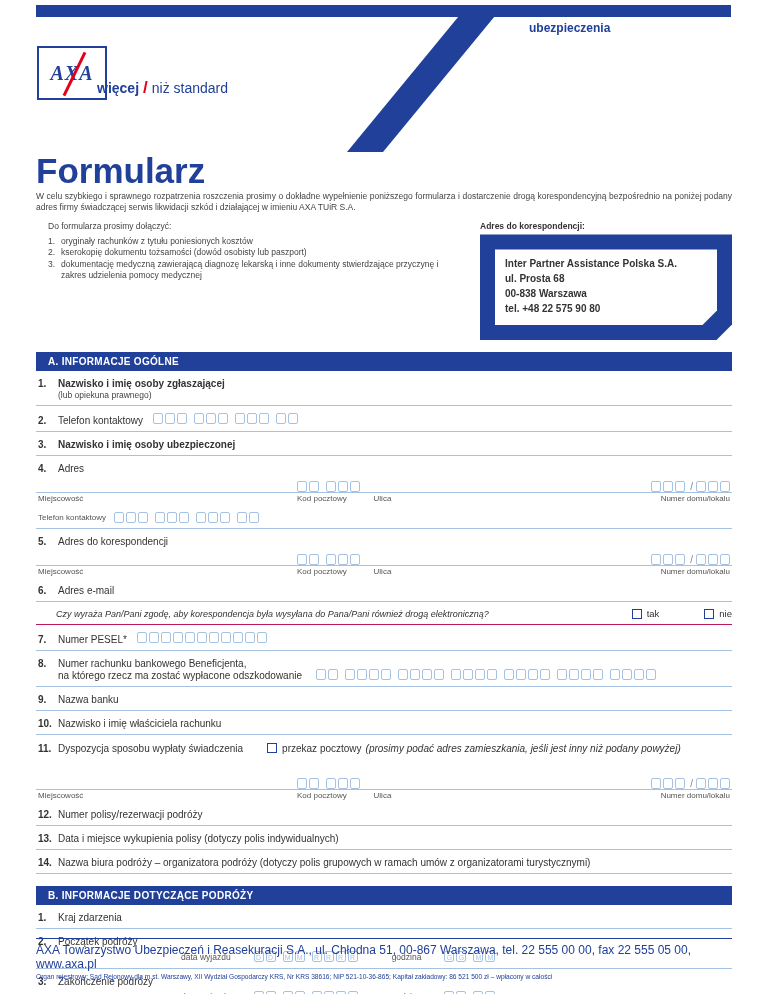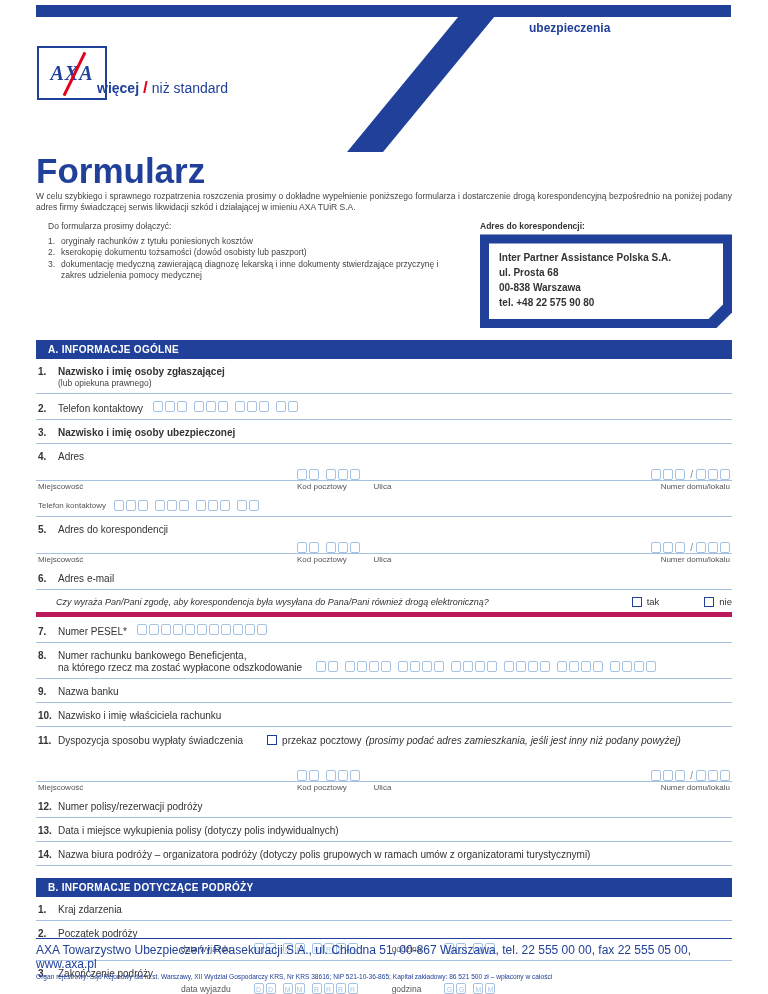--- a/index.html
+++ b/index.html
@@ -21,21 +21,21 @@
   .page-subtitle{font-size:14px;color:#21409a;margin:3px 0 10px;}
   .intro-par{font-size:8.5px;line-height:1.35;text-align:justify;color:#444;margin:0 0 8px;}
   .columns{display:flex;gap:24px;align-items:flex-start;}
   .attach{flex:1;font-size:8.5px;color:#444;padding-left:12px;line-height:1.35;}
   .attach-heading{margin-bottom:3px;}
   .attach-item{display:flex;}
   .attach-item .ai-num{flex:0 0 13px;}
   .attach-item .ai-text{flex:1;}
   .addr-col{width:252px;}
   .addr-label{font-size:8.5px;font-weight:bold;color:#333;margin-bottom:3px;}
-  .addr-box{background:#21409a;clip-path:polygon(0 0,100% 0,100% calc(100% - 16px),calc(100% - 16px) 100%,0 100%);padding:9px;}
+  .addr-box{background:#21409a;clip-path:polygon(0 0,100% 0,100% calc(100% - 16px),calc(100% - 16px) 100%,0 100%);padding:15px;}
   .addr-box-inner{background:#fff;clip-path:polygon(0 0,100% 0,100% calc(100% - 15px),calc(100% - 15px) 100%,0 100%);
         padding:7px 10px 9px;font-size:10px;font-weight:bold;color:#333;line-height:1.5;}
   .sec-bar{background:#21409a;color:#fff;font-size:10px;font-weight:bold;padding:4px 0 4px 12px;
         letter-spacing:.3px;margin-top:12px;}
   .form{font-size:10px;}
   .frow{display:flex;align-items:baseline;padding:7px 0 5px;border-bottom:1px solid #a5c2e2;}
   .frow.noline{border-bottom:none;}
   .frow.bottomalign{align-items:flex-end;}
   .num{font-weight:bold;flex:0 0 20px;padding-left:2px;}
   .lbl{}
@@ -51,21 +51,21 @@
   .writeline{display:flex;align-items:flex-end;height:16px;border-bottom:1px solid #a5c2e2;}
   .wl-spacer{flex:0 0 37.5%;}
   .sublabels{position:relative;height:12px;font-size:8px;color:#555;}
   .sublabels .sl{position:absolute;top:1px;}
   .sl-city{left:2px;}
   .sl-postal{left:37.5%;}
   .sl-street{left:48.5%;}
   .sl-house{right:2px;padding-left:20px;}
   .subrow{display:flex;align-items:center;padding:7px 0 5px;border-bottom:1px solid #a5c2e2;}
   .subrow .phone-lbl{font-size:8px;color:#555;margin-right:8px;padding-left:2px;}
-  .consent{display:flex;align-items:center;padding:6px 0 5px;border-bottom:5px solid #be185d;font-size:9px;}
+  .consent{display:flex;align-items:center;padding:6px 0 5px;border-bottom:1px solid #be185d;font-size:9px;}
   .consent .question{font-style:italic;flex:1;padding-left:20px;}
   .opt{display:flex;align-items:flex-end;font-size:9.5px;}
   .opt .checkbox{width:8px;height:8px;border:1px solid #21409a;display:inline-block;margin-right:5px;background:#fff;}
   .opt1{margin-left:10px;}
   .opt2{margin-left:45px;}
   .chk-inline{width:8px;height:8px;border:1px solid #21409a;display:inline-block;margin:0 5px 0 24px;background:#fff;
         position:relative;top:1px;}
   .note-it{font-style:italic;color:#333;}
   .gaprow{height:14px;}
   .tworow{border-bottom:1px solid #a5c2e2;padding:7px 0 6px;}

